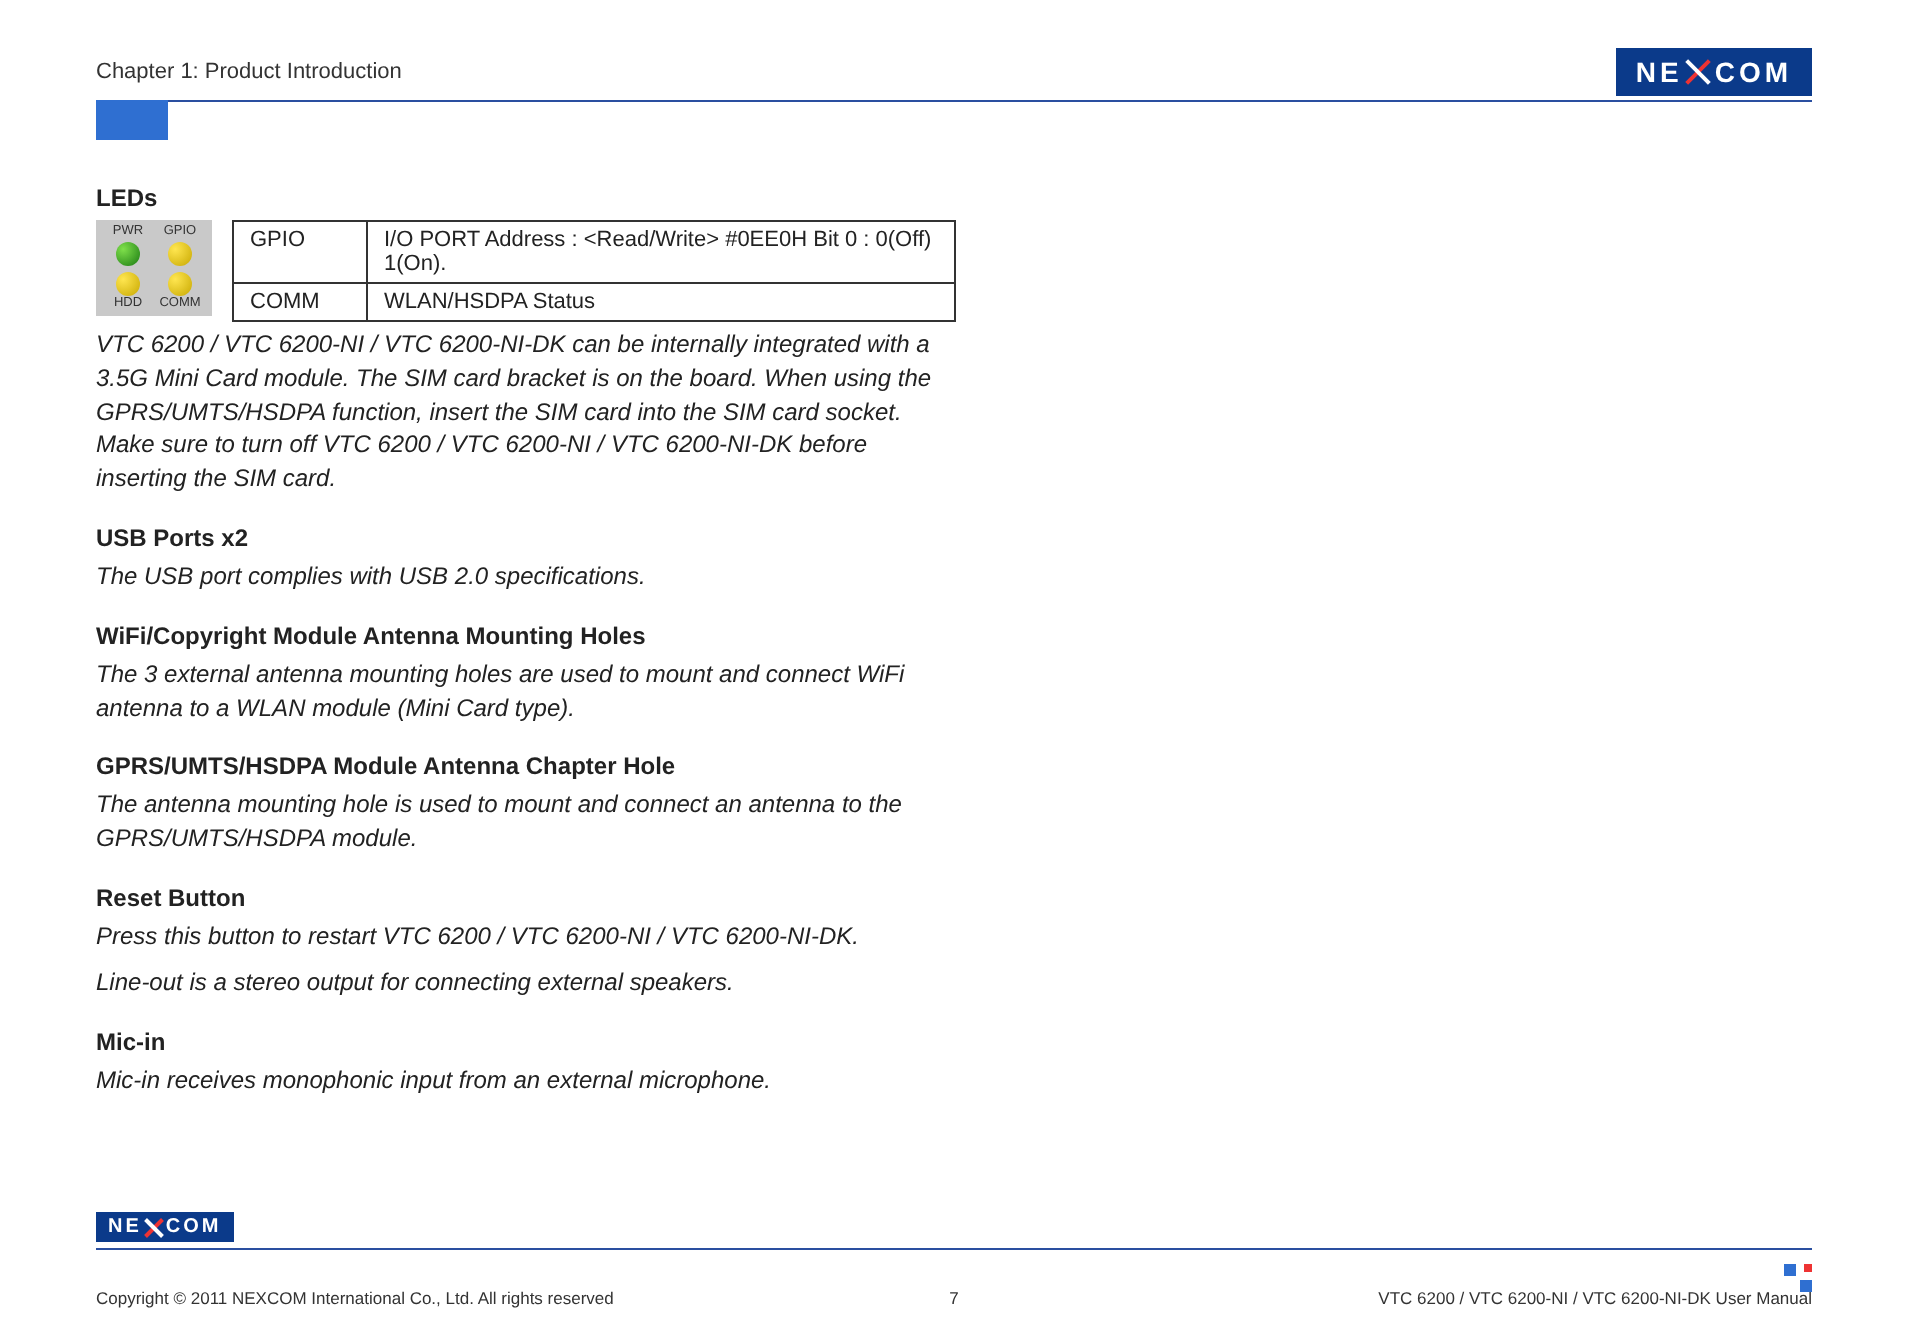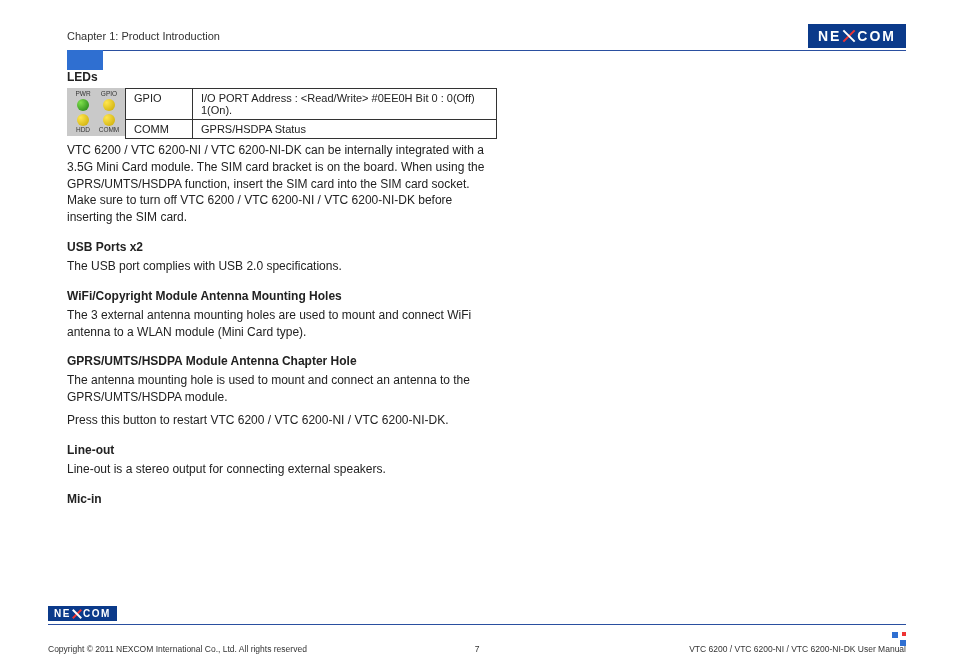--- a/index.html
+++ b/index.html
@@ -8,21 +8,21 @@
     font-family: "Segoe UI", "Helvetica Neue", Arial, sans-serif;
     font-size: 12px;
     color: #222;
     background: #fff;
     width: 954px;
     height: 672px;
     position: relative;
     box-sizing: border-box;
   }
   .page {
-    padding: 24px 48px 0 67px;
+    padding: 24px 48px 0 48px;
     box-sizing: border-box;
     height: 100%;
     position: relative;
   }
   .topbar {
     display: flex;
     justify-content: space-between;
     align-items: center;
     border-bottom: 1px solid #2a4fa0;
     padding-bottom: 2px;
@@ -53,35 +53,38 @@
   }
   .logo-x::before{transform:rotate(45deg);background:#e33;}
   .logo-x::after{transform:rotate(-45deg);}
   .blue-tab {
     width: 36px;
     height: 20px;
     background: #2f6fd1;
     margin-top: -1px;
   }
   .content {
+    margin-top: 22px;
     width: 430px;
   }
   h4 {
     font-size: 12px;
     font-weight: 700;
     margin: 14px 0 4px 0;
   }
   h4.first { margin-top: 0; }
   p {
     margin: 3px 0 6px 0;
     line-height: 1.4;
+    font-style: italic;
   }
   .led-row {
     display: flex;
     align-items: flex-start;
+    gap: 10px;
     justify-content: flex-end;
   }
   .led-panel {
     width: 58px;
     background: #c9c9c9;
     padding: 3px 3px;
     box-sizing: border-box;
     font-size: 7px;
     text-align: center;
   }
@@ -186,43 +189,44 @@
         </div>
       </div>
       <table class="led-table">
         <tbody>
             <tr>
           <td>GPIO</td>
           <td>I/O PORT Address : &lt;Read/Write&gt;  #0EE0H Bit 0 : 0(Off) 1(On).</td>
         </tr>
         <tr>
           <td>COMM</td>
-          <td>GPRS/HSDPA Status</td>
+          <td>WLAN/HSDPA Status</td>
         </tr>
       </tbody>
         </table>
     </div>
 
     <p>VTC 6200 / VTC 6200-NI / VTC 6200-NI-DK can be internally integrated with a 3.5G Mini Card module. The SIM card bracket is on the board. When using the GPRS/UMTS/HSDPA function, insert the SIM card into the SIM card socket. Make sure to turn off VTC 6200 / VTC 6200-NI / VTC 6200-NI-DK before inserting the SIM card.</p>
 
     <h4>USB Ports x2</h4>
     <p>The USB port complies with USB 2.0 specifications.</p>
 
     <h4>WiFi/Copyright Module Antenna Mounting Holes</h4>
     <p>The 3 external antenna mounting holes are used to mount and connect WiFi antenna to a WLAN module (Mini Card type).</p>
 
     <h4>GPRS/UMTS/HSDPA Module Antenna Chapter Hole</h4>
     <p>The antenna mounting hole is used to mount and connect an antenna to the GPRS/UMTS/HSDPA module.</p>
 
+    <h4>Reset Button</h4>
     <p>Press this button to restart VTC 6200 / VTC 6200-NI / VTC 6200-NI-DK.</p>
 
-    <h4>Line-out</h4>
     <p>Line-out is a stereo output for connecting external speakers.</p>
 
     <h4>Mic-in</h4>
+    <p>Mic-in receives monophonic input from an external microphone.</p>
   </div>
 
   <div class="footer">
     <div class="footer-logo-row">
       <div class="footer-logo">
         <span>NE</span>
         <span class="logo-x"></span>
         <span>COM</span>
       </div>
       <div class="footer-endcap" style="right:0;">

